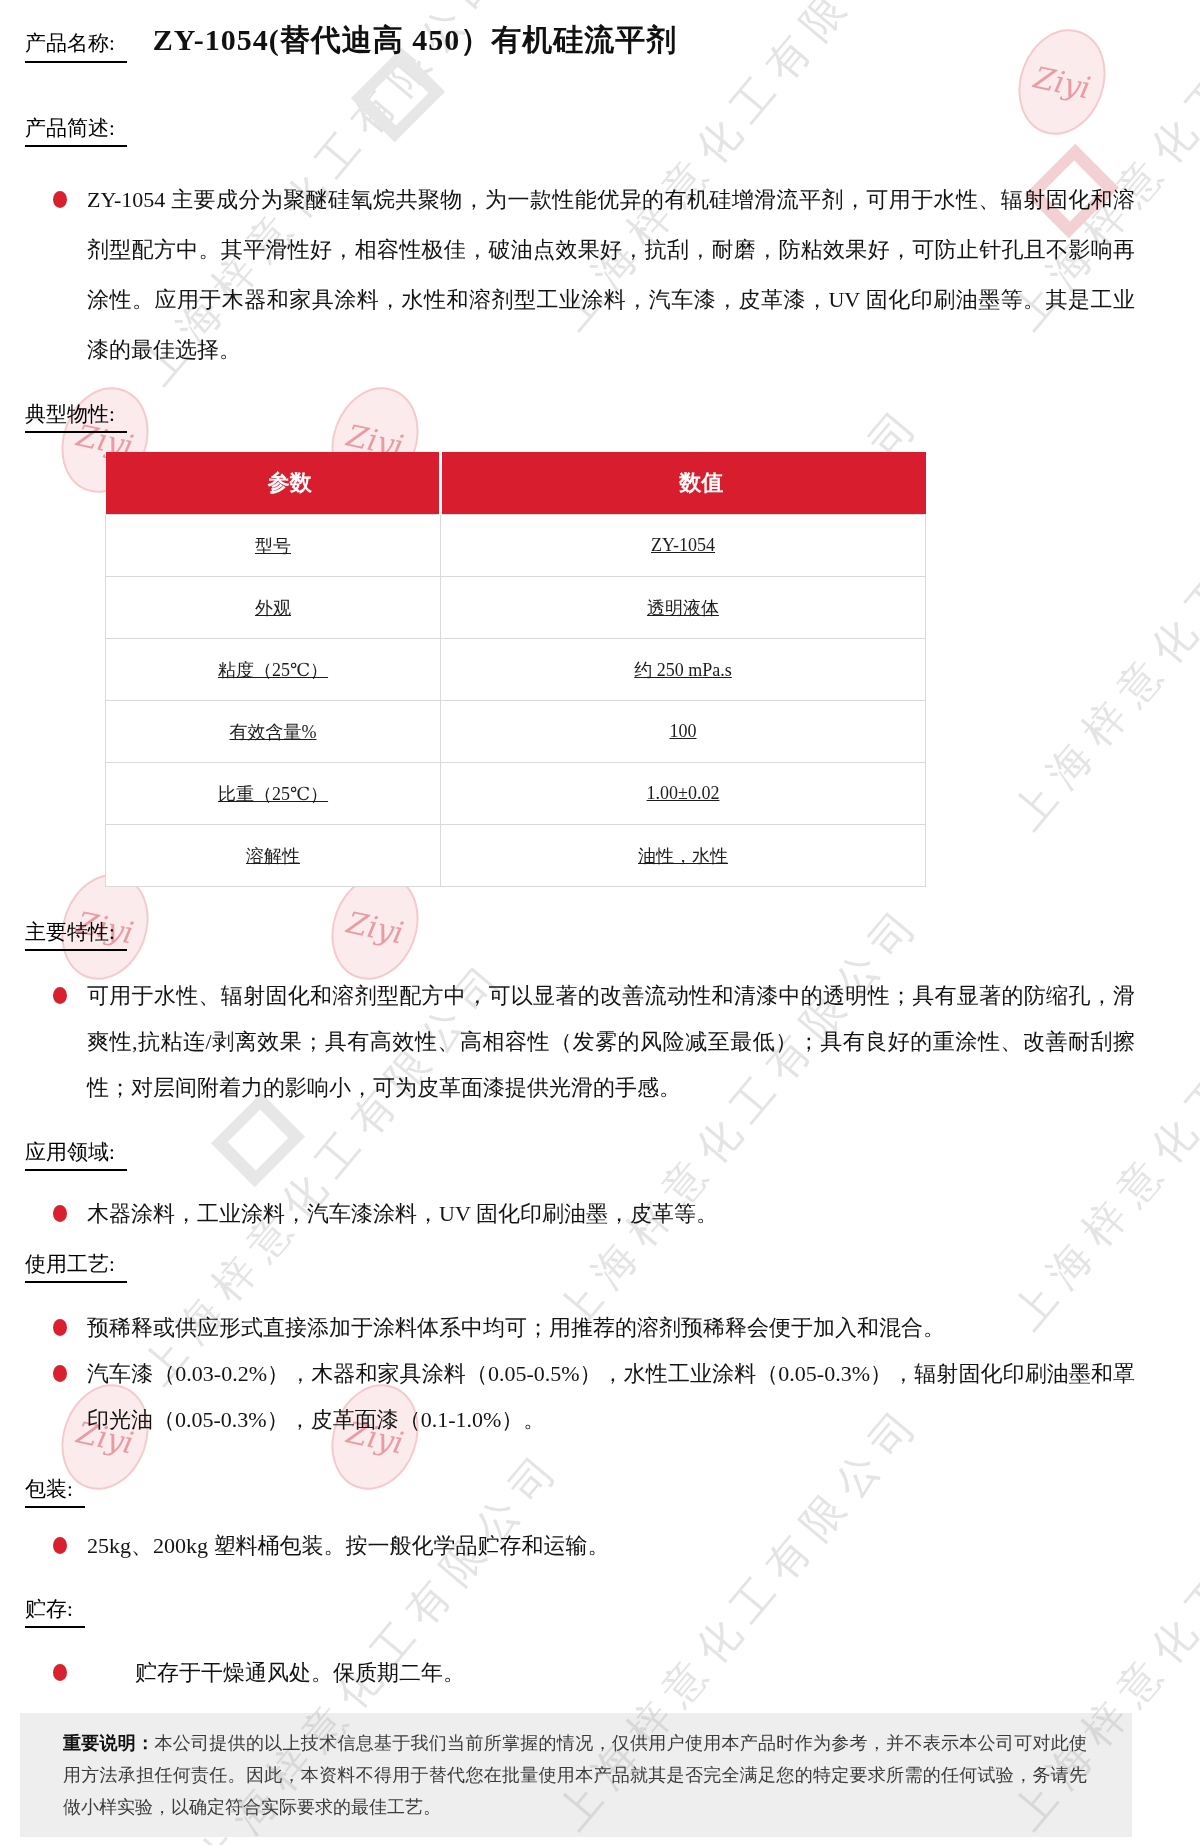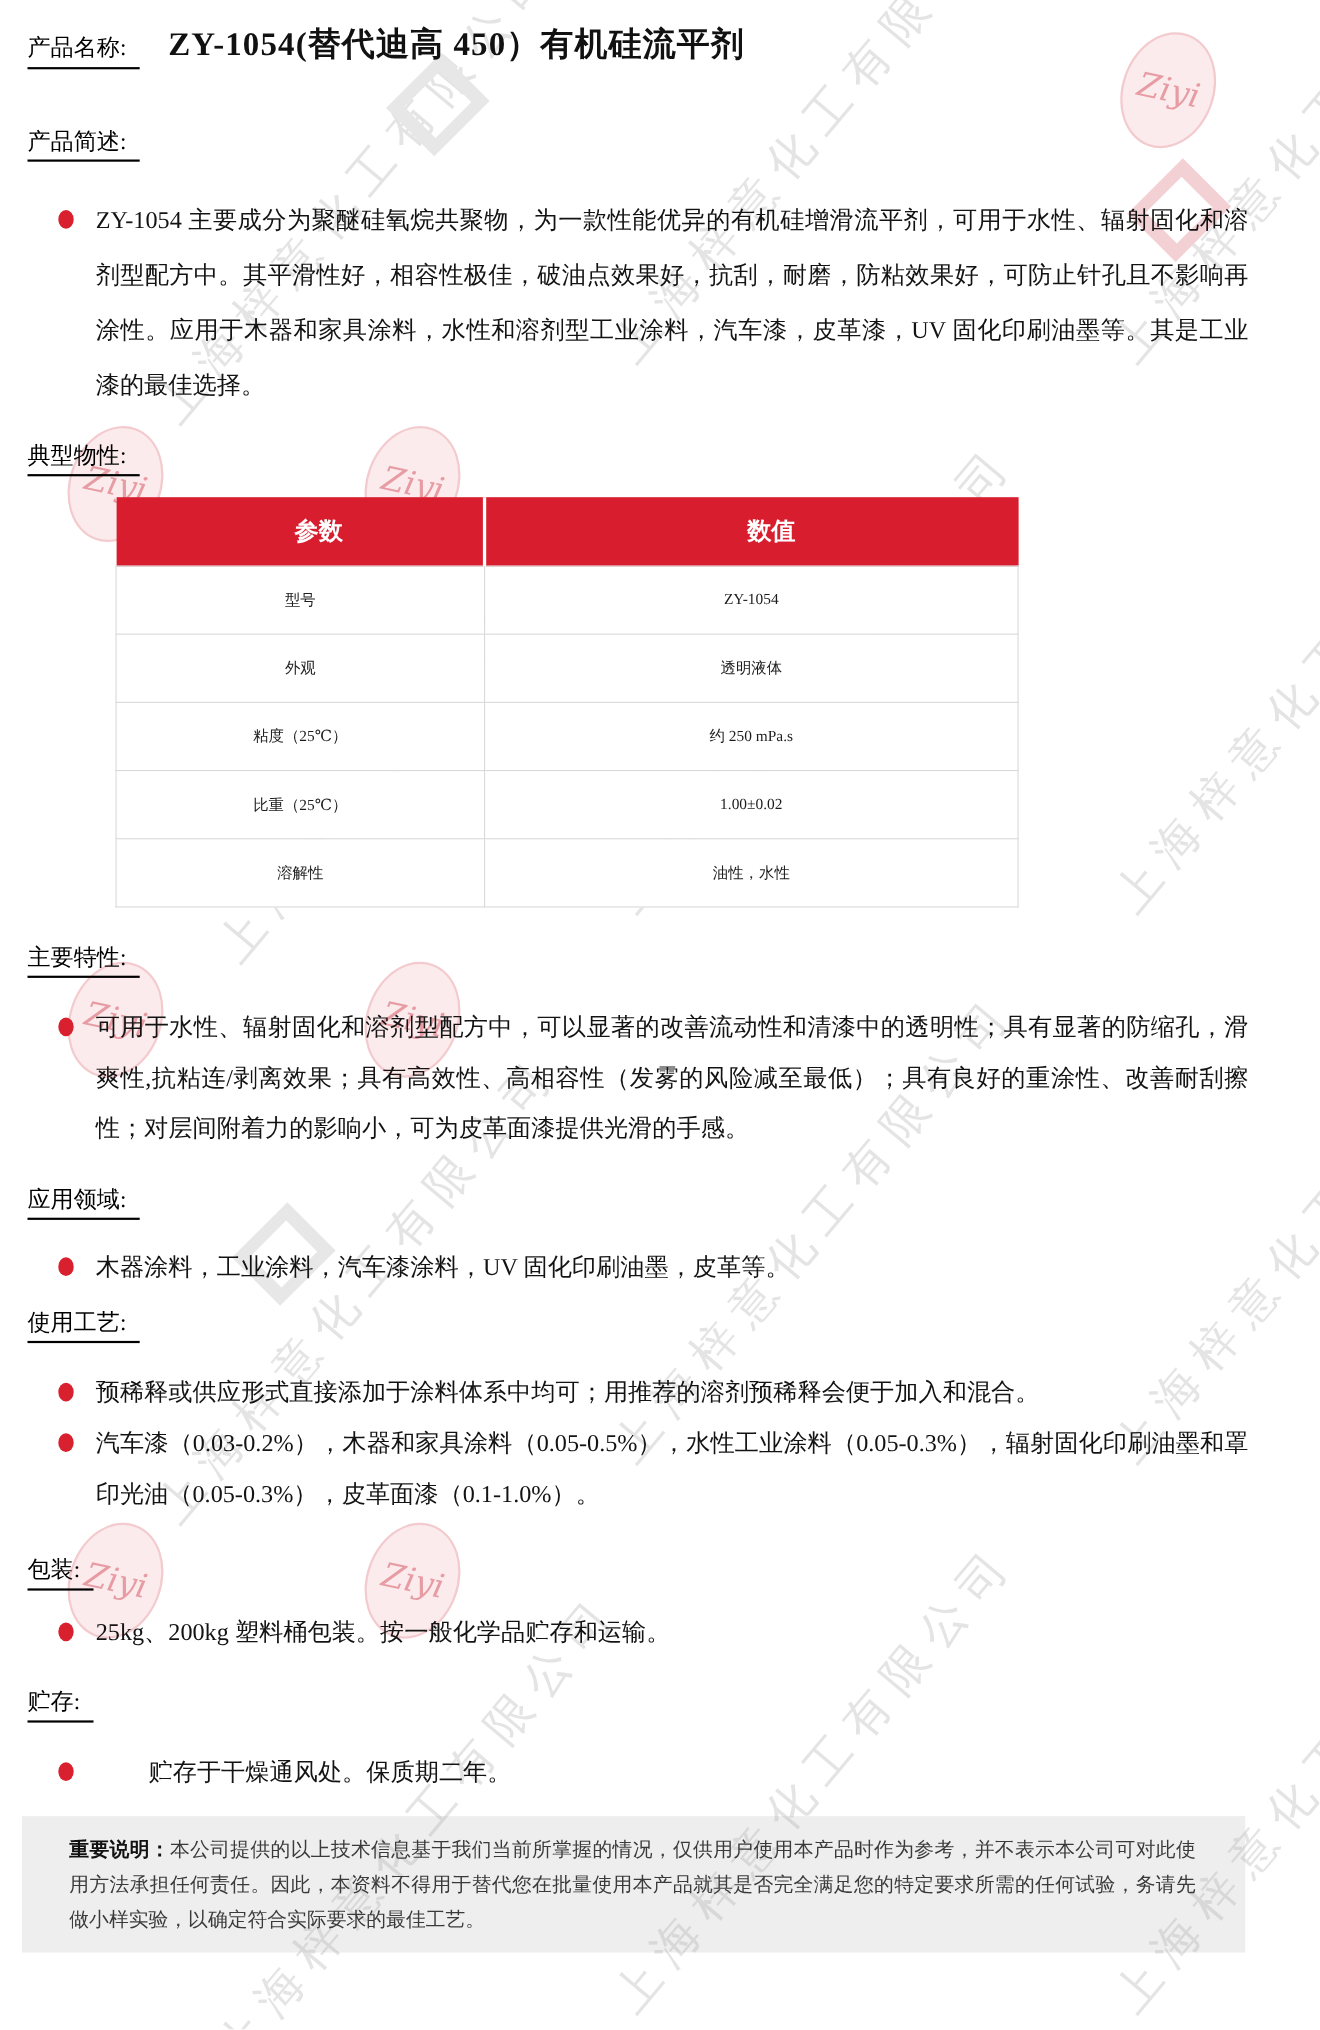--- a/index.html
+++ b/index.html
@@ -68,22 +68,22 @@
     border-collapse:collapse; margin:19px 0 0 80px; width:820px; table-layout:fixed;
   }
   table.props col.c1 { width:335px; }
   table.props col.c2 { width:485px; }
   table.props th {
     background:#d81e2e; color:#ffffff; font-size:22px; font-weight:bold;
     height:60px; text-align:center; vertical-align:middle;padding-left:36px;
   }
   table.props th:first-child { border-right:3px solid #ffffff; }
   table.props td {
-    background:#ffffff; font-size:14px; text-align:center; vertical-align:middle;
-    height:59px; border:1px solid #d9d9d9; color:#1c1c1c;
+    background:#ffffff; font-size:18px; text-align:center; vertical-align:middle;
+    height:59px; border:1px solid #d9d9d9; color:#1c1c1c;text-decoration:underline;
   }
   
   .footer {
     position:relative; z-index:1; margin:17px 0 0 20px; width:1112px;
     box-sizing:border-box; background:rgba(160,160,160,0.18);
     padding:14px 45px 14px 43px; font-size:18px; line-height:32px;
     text-align:justify; color:#3a3a3a;
   }
   .f-label { font-weight:bold; color:#111; }
 </style>
@@ -169,20 +169,24 @@
         </tr>
         <tr>
           <td>外观</td>
           <td>透明液体</td>
         </tr>
         <tr>
           <td>粘度（25℃）</td>
           <td>约 250 mPa.s</td>
         </tr>
         <tr>
+          <td>有效含量%</td>
+          <td>100</td>
+        </tr>
+        <tr>
           <td>比重（25℃）</td>
           <td>1.00±0.02</td>
         </tr>
         <tr>
           <td>溶解性</td>
           <td>油性，水性</td>
         </tr>
       </tbody>
     </table>
 

